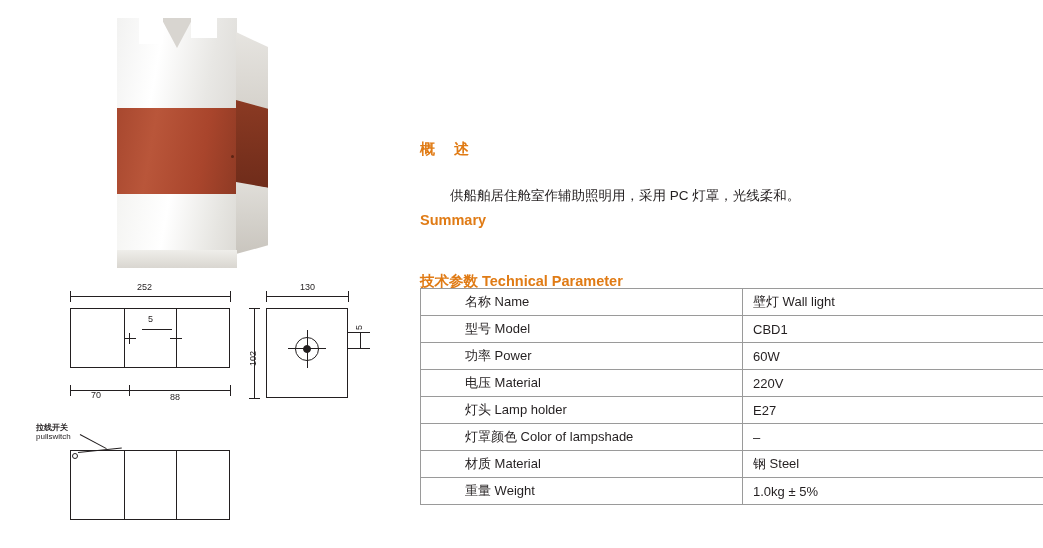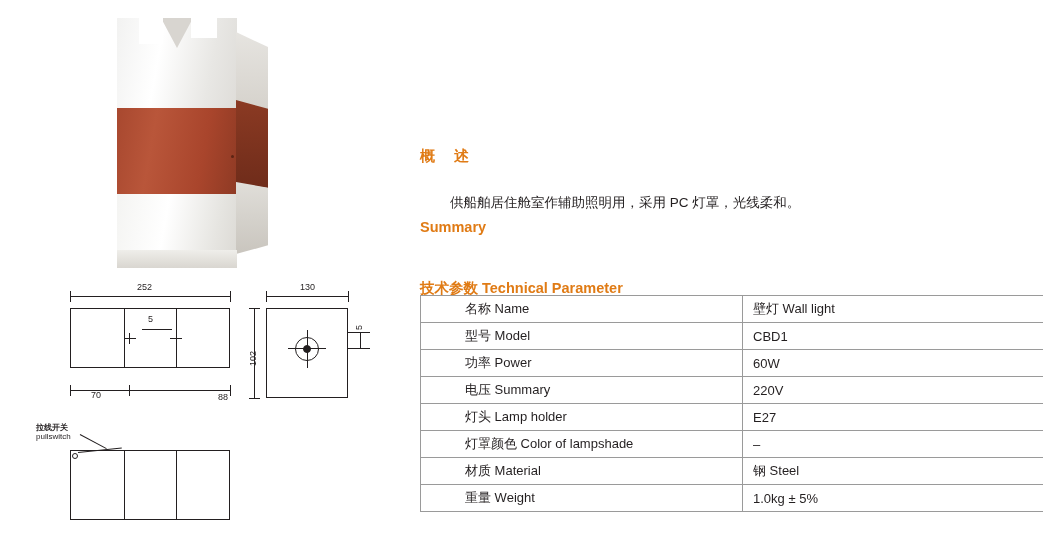--- a/index.html
+++ b/index.html
@@ -139,21 +139,21 @@
   }
   .dw-vert {
     transform: rotate(-90deg);
     transform-origin: left top;
   }
 
   
   .right-col {
     position: absolute;
     left: 420px;
-    top: 7px;
+    top: 0;
     width: 600px;
     height: 462px;
   }
   .sec-title-cn {
     position: absolute;
     left: 0;
     top: 128px;
     font-size: 15px;
     font-weight: bold;
     color: #e07b15;
@@ -248,21 +248,21 @@
     <div class="dw-line" style="left:124px; top:56px; width:12px; height:1px;"></div>
     <div class="dw-line" style="left:129px; top:51px; width:1px; height:11px;"></div>
     <div class="dw-line" style="left:170px; top:56px; width:12px; height:1px;"></div>
     <div class="dw-line" style="left:176px; top:51px; width:1px; height:11px;"></div>
 
     <div class="dw-line" style="left:70px; top:108px; width:160px; height:1px;"></div>
     <div class="dw-line" style="left:70px; top:103px; width:1px; height:11px;"></div>
     <div class="dw-line" style="left:129px; top:103px; width:1px; height:11px;"></div>
     <div class="dw-line" style="left:230px; top:103px; width:1px; height:11px;"></div>
     <div class="dw-label" style="left:91px; top:108px;">70</div>
-    <div class="dw-label" style="left:170px; top:110px;margin-left:48px;">88</div>
+    <div class="dw-label" style="left:170px; top:110px;">88</div>
 
     <div class="dw-line" style="left:266px; top:14px; width:82px; height:1px;"></div>
     <div class="dw-line" style="left:266px; top:9px; width:1px; height:11px;"></div>
     <div class="dw-line" style="left:348px; top:9px; width:1px; height:11px;"></div>
     <div class="dw-label" style="left:300px; top:0px;">130</div>
 
     <div class="dw-box" style="left:266px; top:26px; width:82px; height:90px;"></div>
 
     <div style="position:absolute; left:295px; top:55px; width:24px; height:24px; border:1px solid #231f20; border-radius:50%; box-sizing:border-box;"></div>
     <div style="position:absolute; left:303px; top:63px; width:8px; height:8px; border:1px solid #231f20; border-radius:50%; box-sizing:border-box; background:#231f20;"></div>
@@ -308,21 +308,21 @@
       </tr>
       <tr>
         <td class="c1">型号 Model</td>
         <td class="c2">CBD1</td>
       </tr>
       <tr>
         <td class="c1">功率 Power</td>
         <td class="c2">60W</td>
       </tr>
       <tr>
-        <td class="c1">电压 Summary</td>
+        <td class="c1">电压 Material</td>
         <td class="c2">220V</td>
       </tr>
       <tr>
         <td class="c1">灯头 Lamp holder</td>
         <td class="c2">E27</td>
       </tr>
       <tr>
         <td class="c1">灯罩颜色 Color of lampshade</td>
         <td class="c2">–</td>
       </tr>

